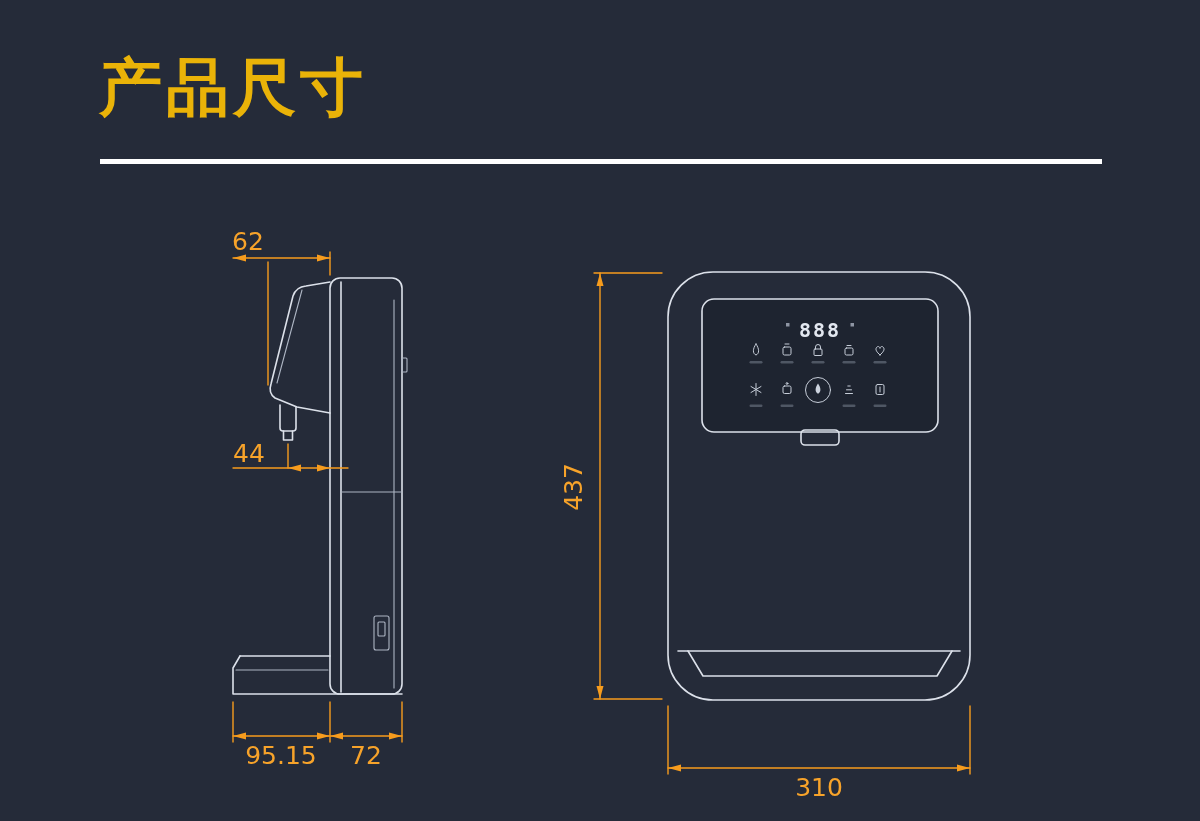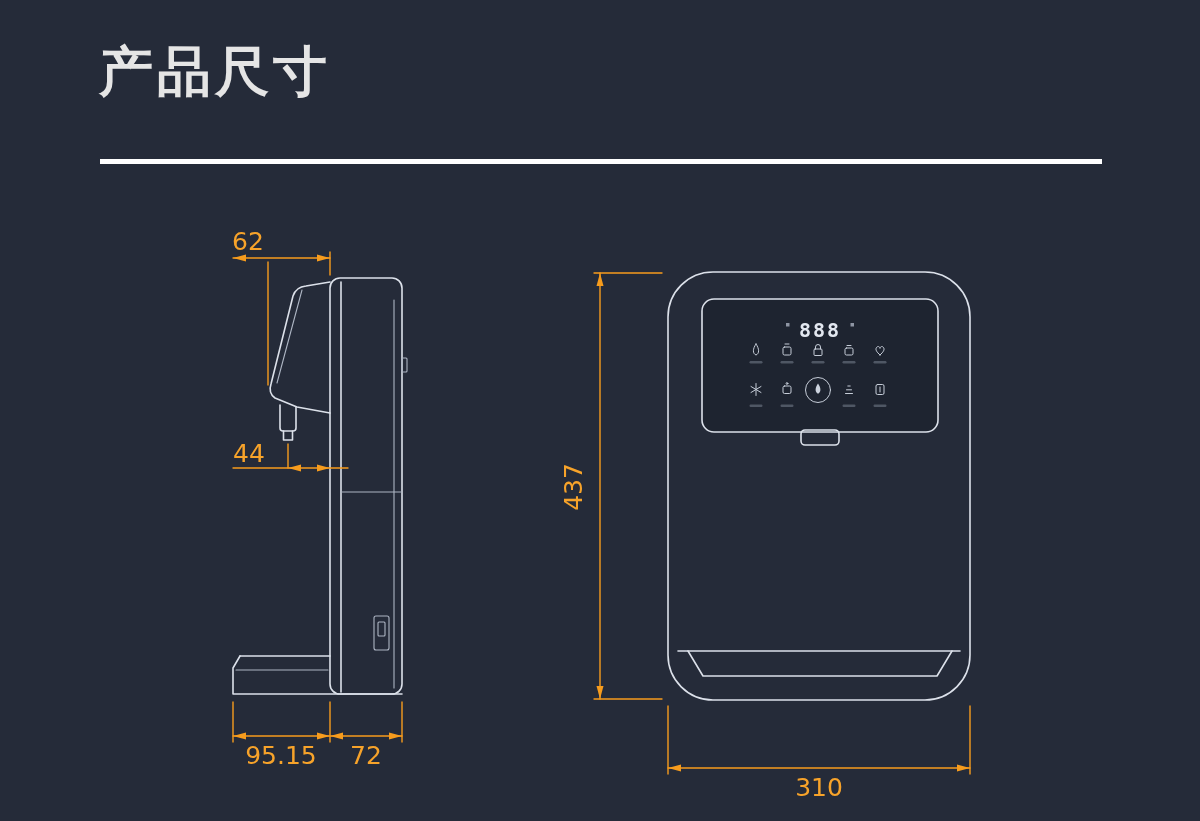--- a/index.html
+++ b/index.html
@@ -4,23 +4,23 @@
 <style>
   html,body{margin:0;padding:0;background:#1d2230;}
   .page{
     position:relative;
     width:1200px;height:821px;
     background:#252b39;
     overflow:hidden;
     font-family:"DejaVu Sans", "Liberation Sans", sans-serif;
   }
   .title{
-    position:absolute;left:99px;top:45px;
-    font-size:54px;font-weight:700;line-height:1;
-    letter-spacing:4px;color:#e5e5e5;
+    position:absolute;left:99px;top:56px;
+    font-size:63px;font-weight:700;line-height:1;
+    letter-spacing:4px;color:#eab308;
     white-space:nowrap;
   }
   .underline{
     position:absolute;left:100px;top:159px;
     width:1002px;height:5px;background:#ffffff;
   }
   .drawing{position:absolute;left:0;top:0;}
   .outline{stroke:#dce1ea;stroke-width:1.6;fill:none;stroke-linecap:round;stroke-linejoin:round;}
   .thin{stroke:#aeb6c4;stroke-width:1.1;fill:none;stroke-linecap:round;}
   .dim{stroke:#f79c1d;stroke-width:1.4;fill:none;stroke-linecap:round;}

